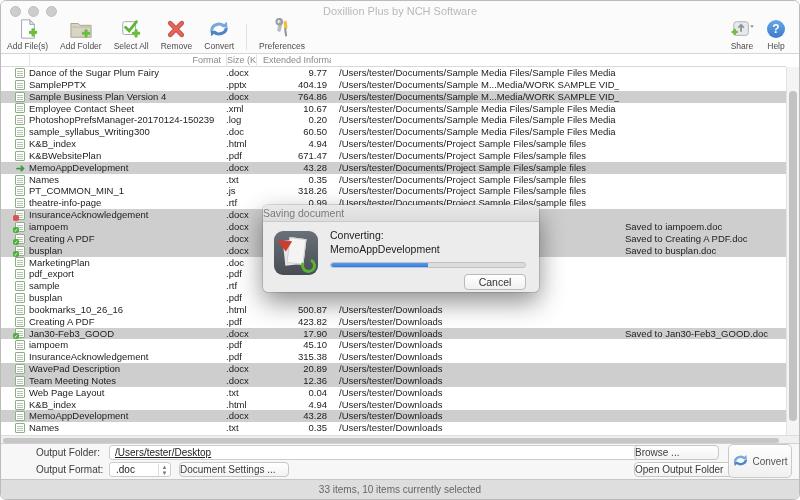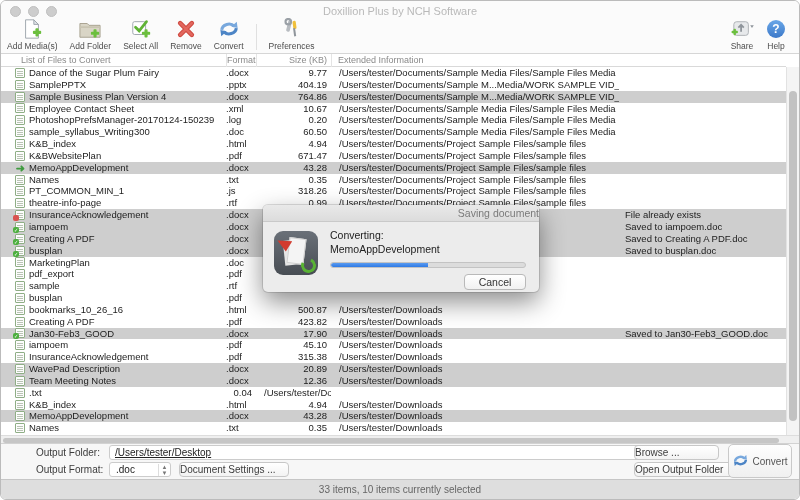--- a/index.html
+++ b/index.html
@@ -62,21 +62,21 @@
   .dropdown { position:absolute; background:#fff; border:1px solid #ccc; border-radius:3px; height:15px; font-size:10px; color:#222; display:flex; align-items:center; }
   .dropdown .val { padding:0 6px; flex:1; }
   .dropdown .steps { width:12px; font-size:6px; color:#777; line-height:6px; text-align:center; border-left:1px solid #ddd; }
   .convert-btn { position:absolute; left:727px; top:0px; width:64px; height:34px; background:linear-gradient(#fefefe,#f0f0f0); border:1px solid #c9c9c9; border-radius:5px; display:flex; align-items:center; justify-content:center; gap:3px; font-size:10px; color:#555; }
 
   
   .statusbar { position:absolute; top:478px; left:0; right:0; height:34px; background:#dedede; border-top:1px solid #c6c6c6; text-align:center; font-size:10px; color:#666; line-height:20px; }
 
   
   .dialog { position:absolute; left:262px; top:204px; width:276px; height:87px; background:#ececec; border-radius:5px; box-shadow:0 10px 26px rgba(0,0,0,.45), 0 0 0 1px rgba(0,0,0,.12); z-index:10; }
-  .dlg-title { height:17px; background:linear-gradient(#e9e9e9,#dcdcdc); border-bottom:1px solid #c9c9c9; border-radius:5px 5px 0 0; text-align:right; font-size:10.5px; color:#7a7a7a; line-height:17px; }
+  .dlg-title { height:17px; background:linear-gradient(#e9e9e9,#dcdcdc); border-bottom:1px solid #c9c9c9; border-radius:5px 5px 0 0; text-align:left; font-size:10.5px; color:#7a7a7a; line-height:17px; }
   .dlg-body { position:relative; height:70px; }
   .dlg-icon { position:absolute; left:11px; top:9px; width:44px; height:44px; border-radius:9px; background:linear-gradient(#6a7078,#484d54); overflow:hidden; }
   .dlg-icon .pg1 { position:absolute; left:14px; top:7px; width:17px; height:26px; background:#f4f4f4; border:1px solid #cfcfcf; transform:rotate(7deg); }
   .dlg-icon .pg2 { position:absolute; left:10px; top:9px; width:16px; height:25px; background:#e6e6e6; transform:rotate(-6deg); }
   .dlg-icon .ra { position:absolute; left:3px; top:6px; width:0; height:0; border-top:7px solid transparent; border-bottom:5px solid transparent; border-right:13px solid #d23b2f; transform:rotate(32deg); }
   .dlg-icon .ga { position:absolute; right:2px; bottom:2px; width:15px; height:15px; border:3px solid #59b234; border-top-color:transparent; border-radius:50%; transform:rotate(-20deg); }
   .dlg-text1 { position:absolute; left:67px; top:7px; font-size:10.5px; color:#222; }
   .dlg-text2 { position:absolute; left:67px; top:21px; font-size:10.5px; color:#222; }
   .progress { position:absolute; left:67px; top:40px; width:196px; height:6px; background:#dcdcdc; border:1px solid #c3c3c3; border-radius:3px; overflow:hidden; }
   .progress .fill { height:100%; background:linear-gradient(#5a9bf0,#2f7ae5); border-radius:3px 0 0 3px; }
@@ -97,21 +97,21 @@
   <div class="toolbar">
     <div class="tb-item">
       <span class="ic">
         <svg width="22" height="22" viewBox="0 0 24 24">
             <path d="M5 2 h9 l5 5 v15 h-14 z" fill="#fff" stroke="#9aa2aa"></path>
             <path d="M14 2 l5 5 h-5 z" fill="#dfe4e8" stroke="#9aa2aa"></path>
             <rect x="13" y="14" width="9" height="3.4" rx="1" fill="#6cbf3e"></rect>
             <rect x="15.8" y="11.2" width="3.4" height="9" rx="1" fill="#6cbf3e"></rect>
           </svg>
       </span>
-      <span class="lbl">Add Media(s)</span>
+      <span class="lbl">Add File(s)</span>
     </div>
     <div class="tb-item">
       <span class="ic">
         <svg width="24" height="22" viewBox="0 0 26 24">
             <path d="M2 6 h8 l2 2 h12 v13 h-22 z" fill="#d9d5c6" stroke="#a59f8c"></path>
             <path d="M2 9 h22 v2 h-22 z" fill="#c9c4b2"></path>
             <rect x="14" y="15" width="9" height="3.4" rx="1" fill="#6cbf3e"></rect>
             <rect x="16.8" y="12.2" width="3.4" height="9" rx="1" fill="#6cbf3e"></rect>
           </svg>
       </span>
@@ -178,21 +178,20 @@
         <span class="ic">
             <span class="help-circle">?</span>
           </span>
         <span class="lbl">Help</span>
       </div>
     </div>
   </div>
 
   <div class="thead">
     <div class="h"></div>
-    <div class="h hname">List of Files to Convert</div>
     <div class="h hformat">Format</div>
     <div class="h hsize">Size (KB)</div>
     <div class="h hext">Extended Information</div>
   </div>
 
   <div class="tbody">
       <div class="trow">
         <span class="c-icon cell">
           <span class="fico">
             <span class="page"></span>
@@ -374,21 +373,20 @@
             <span class="ln" style="top: 3px;"></span>
             <span class="ln" style="top: 5px;"></span>
             <span class="ln" style="top: 7px;"></span>
             <span class="badge err"></span>
           </span>
         </span>
         <span class="cell c-name">InsuranceAcknowledgement</span>
         <span class="cell c-format">.docx</span>
         <span class="cell c-size"></span>
         <span class="cell c-folder"></span>
-        <span class="cell c-ext">File already exists</span>
       </div>
       <div class="trow sel">
         <span class="c-icon cell">
           <span class="fico">
             <span class="page"></span>
             <span class="ln" style="top: 3px;"></span>
             <span class="ln" style="top: 5px;"></span>
             <span class="ln" style="top: 7px;"></span>
             <span class="badge ok">✓</span>
           </span>
@@ -599,20 +597,21 @@
       </div>
       <div class="trow">
         <span class="c-icon cell">
           <span class="fico">
             <span class="page"></span>
             <span class="ln" style="top: 3px;"></span>
             <span class="ln" style="top: 5px;"></span>
             <span class="ln" style="top: 7px;"></span>
           </span>
         </span>
+        <span class="cell c-name">Web Page Layout</span>
         <span class="cell c-format">.txt</span>
         <span class="cell c-size">0.04</span>
         <span class="cell c-folder">/Users/tester/Downloads</span>
         <span class="cell c-ext"></span>
       </div>
       <div class="trow">
         <span class="c-icon cell">
           <span class="fico">
             <span class="page"></span>
             <span class="ln" style="top: 3px;"></span>

